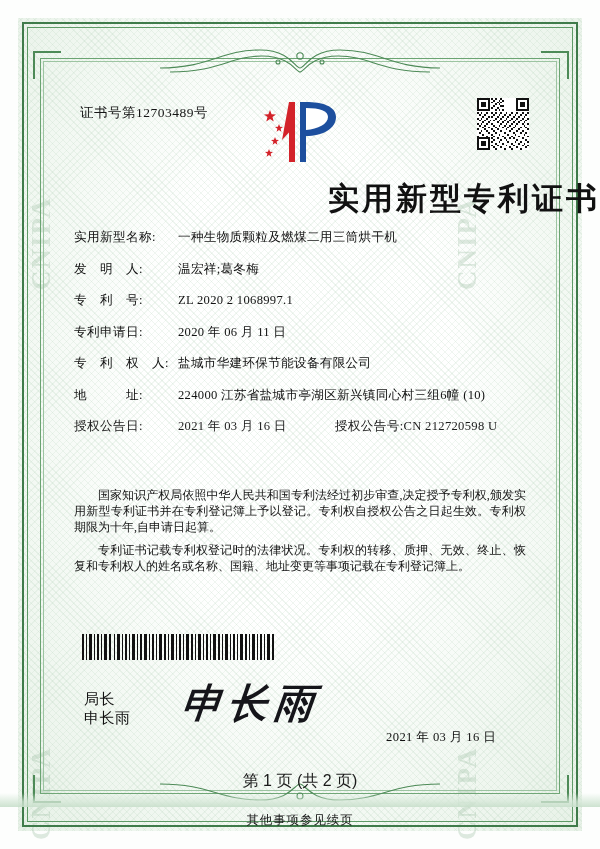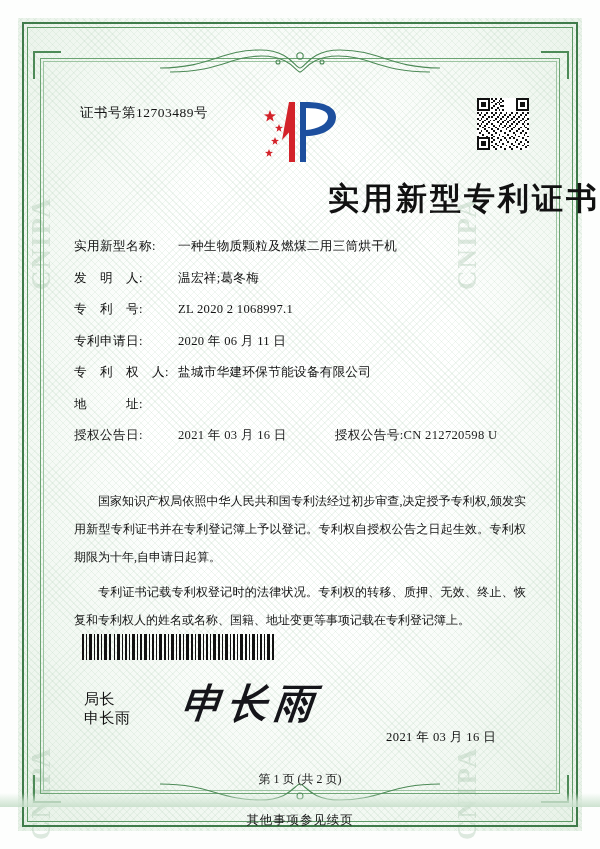--- a/index.html
+++ b/index.html
@@ -139,21 +139,21 @@
     font-family: "Liberation Serif", serif;
     font-weight: bold;
     font-size: 31px;
     letter-spacing: 3px;
     color: #111111;
   }
 
   
   .fields {
     position: absolute;
-    left: 74px; top: 238px;
+    left: 74px; top: 229px;
     width: 460px;
   }
   .field-row {
     display: flex;
     align-items: baseline;
     margin-bottom: 14.5px;
     font-family: "Liberation Serif", serif;
     font-size: 12.6px;
     color: #121212;
   }
@@ -178,21 +178,21 @@
     font-family: Liberation Serif, serif;
   }
 
   
   .paras {
     position: absolute;
     left: 74px; top: 487px;
     width: 452px;
     font-family: "Liberation Serif", serif;
     font-size: 12px;
-    line-height: 28px;
+    line-height: 16px;
     color: #141414;
     text-align: justify;
   }
   .paras p { margin: 0 0 7px 0; text-indent: 24px; }
 
   
   .barcode {
     position: absolute;
     left: 82px; top: 634px;
     width: 195px; height: 26px;
@@ -227,22 +227,22 @@
     letter-spacing: 0.4px;
     color: #111;
   }
 
   
   .page-num {
     position: absolute;
     left: 0; top: 771px;
     width: 600px;
     text-align: center;
-    font-family: Liberation Serif, serif;
-    font-size: 12px;
+    font-family: Liberation Sans, sans-serif;
+    font-size: 16px;
     color: #1a1a1a;
   }
   .footnote {
     position: absolute;
     left: 0; top: 812px;
     width: 600px;
     text-align: center;
     font-family: "Liberation Serif", serif;
     font-size: 12.4px;
     letter-spacing: 1px;
@@ -520,20 +520,21 @@
     <div class="field-row">
       <div class="field-label">专利申请日:</div>
       <div class="field-value">2020 年 06 月 11 日</div>
     </div>
     <div class="field-row">
       <div class="field-label">专　利　权　人:</div>
       <div class="field-value">盐城市华建环保节能设备有限公司</div>
     </div>
     <div class="field-row">
       <div class="field-label">地　　　址:</div>
+      <div class="field-value">224000 江苏省盐城市亭湖区新兴镇同心村三组6幢 (10)</div>
     </div>
     <div class="row-inline">
       <div class="field-label">授权公告日:</div>
       <div class="field-value">2021 年 03 月 16 日</div>
       <div class="seg2-label">授权公告号:</div>
       <div class="field-value" style="margin-left:0;">CN 212720598 U</div>
     </div>
   </div>
 
   <div class="paras">

